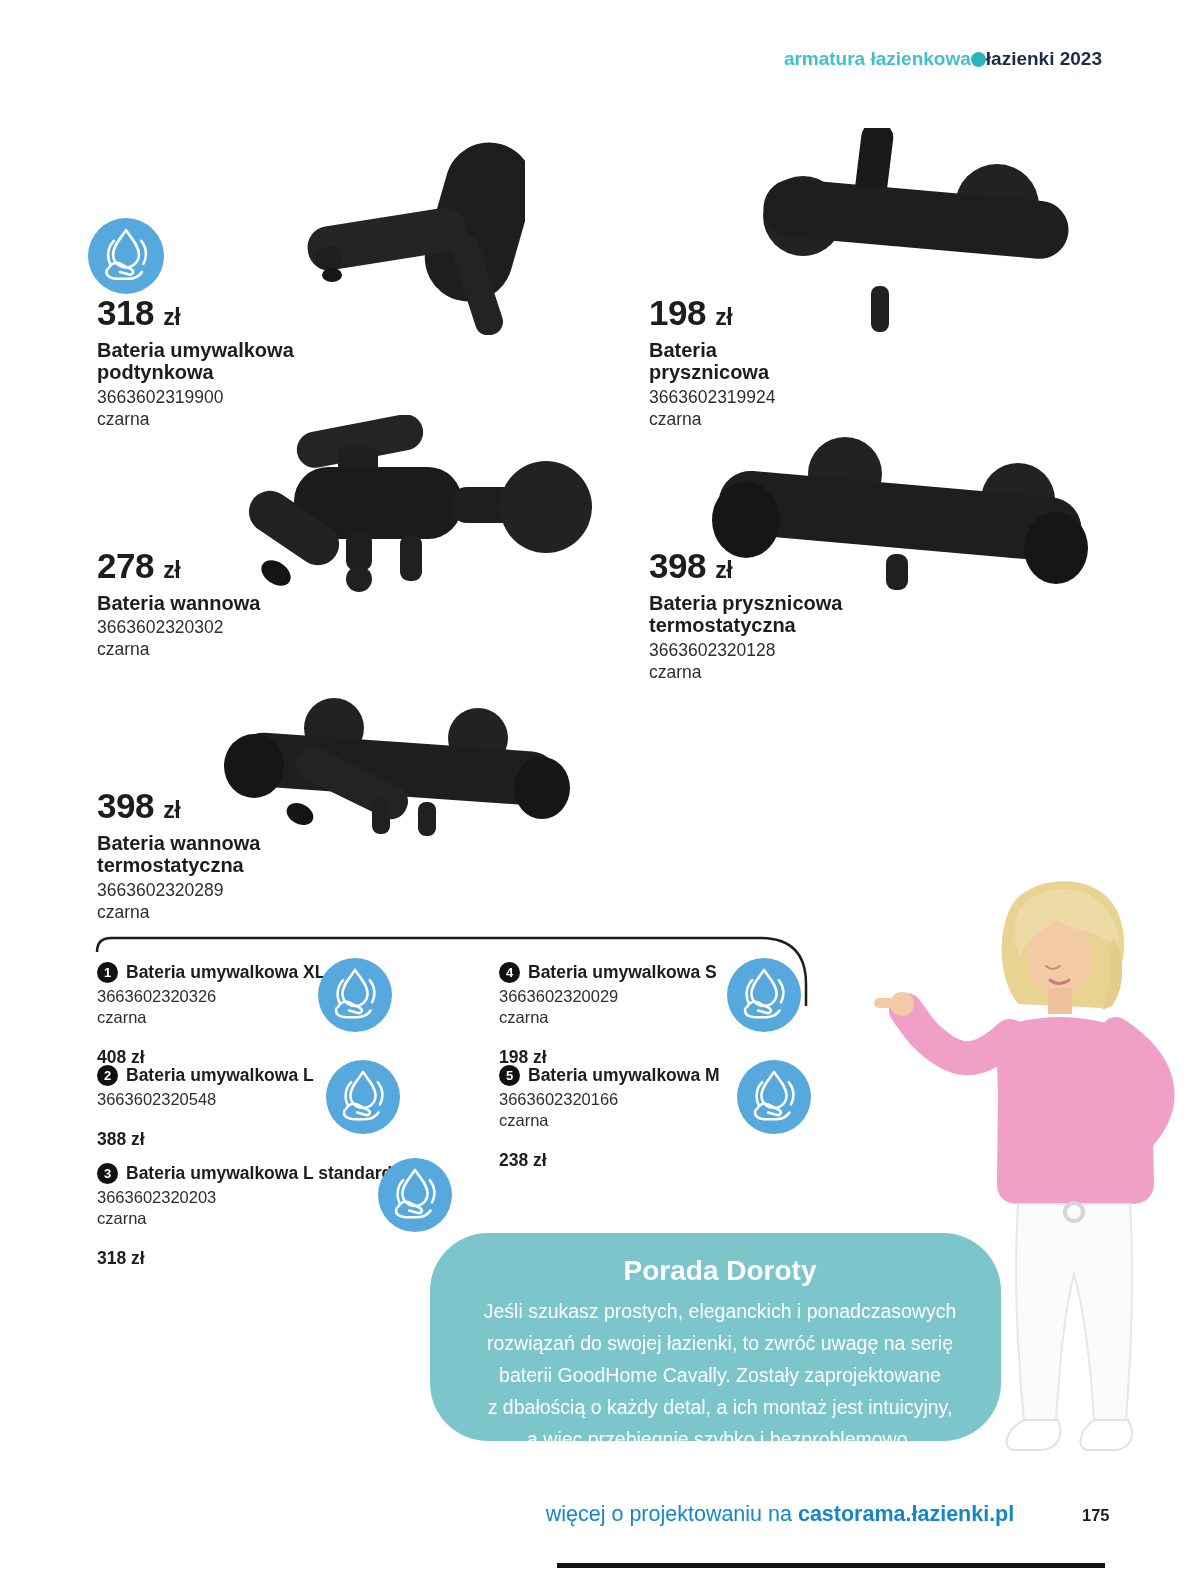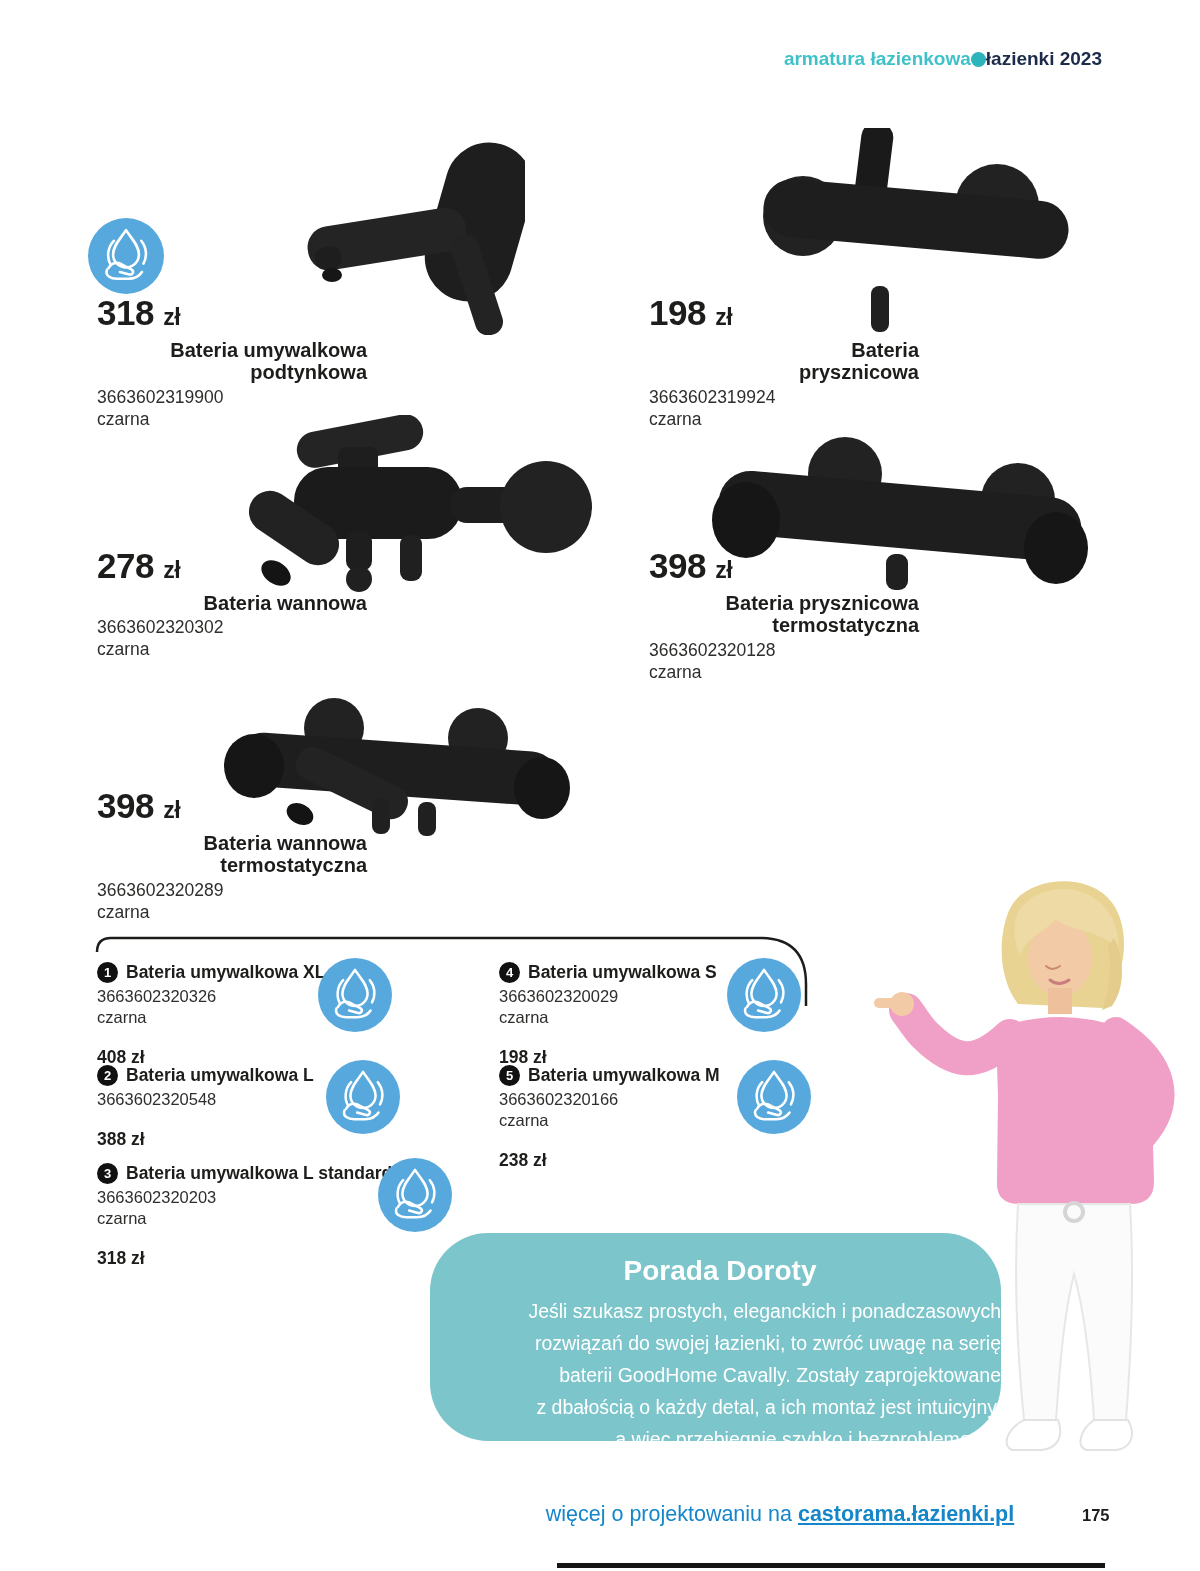--- a/index.html
+++ b/index.html
@@ -12,21 +12,21 @@
   .hdr .dot{width:15px;height:15px;border-radius:50%;background:#2db3bc;}
   .hdr .cat{color:#1b2b49;text-align:right;}
 
   
   .ptext{position:absolute;width:270px;}
   .price{font-size:35px;font-weight:800;letter-spacing:-0.5px;line-height:1;}
   .price .zl{font-size:23px;font-weight:700;}
   .pname{font-size:20px;font-weight:700;line-height:1.12;margin-top:9px;}
   .ean{font-size:17.5px;color:#2e2e2c;margin-top:3px;}
   .variant{font-size:17.5px;color:#2e2e2c;margin-top:1px;}
-  .pre{white-space:pre-line;text-align:right;}
+  .pre{white-space:pre-line;}
 
   .pimg{position:absolute;}
 
   .ws-icon{position:absolute;}
 
   
   .divider{position:absolute;left:0;top:0;pointer-events:none;}
 
   
   .litem{position:absolute;width:400px;}
@@ -36,21 +36,21 @@
   .li-variant{font-size:16.5px;margin-top:2px;color:#2e2e2c;}
   .li-price{font-size:17.5px;font-weight:700;margin-top:20px;}
 
   
   .tip{position:absolute;left:430px;top:1233px;width:562px;height:208px;background:#7cc5cb;border-radius:58px;color:#ffffff;text-align:center;padding-left:9px;}
   .tip-title{font-size:28px;font-weight:800;margin-top:22px;}
   .tip-body{font-size:19.5px;line-height:32px;margin-top:8px;font-weight:500;}
 
   
   .footer{position:absolute;left:500px;top:1502px;width:560px;text-align:center;font-size:21.5px;color:#1486c9;}
-  .footer .link{font-weight:700;cursor:pointer;text-decoration:underline;}
+  .footer .link{font-weight:700;cursor:pointer;}
   .pageno{position:absolute;left:1082px;top:1506px;font-size:16.5px;font-weight:700;color:#1d1d1b;}
   .botline{position:absolute;left:557px;top:1563px;width:548px;height:5px;background:#141414;}
 </style>
 </head>
 <body>
 
 <div id="page">
 
   <svg width="0" height="0" style="position:absolute" aria-hidden="true">
     <defs>

